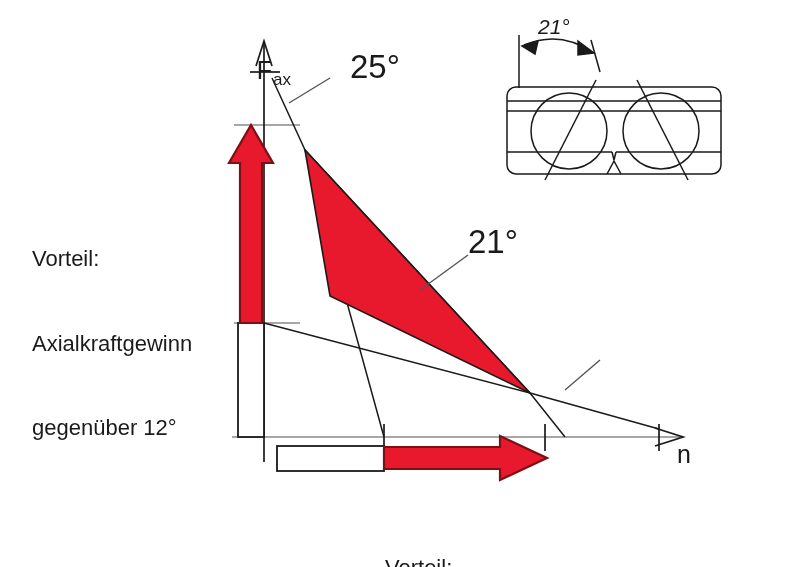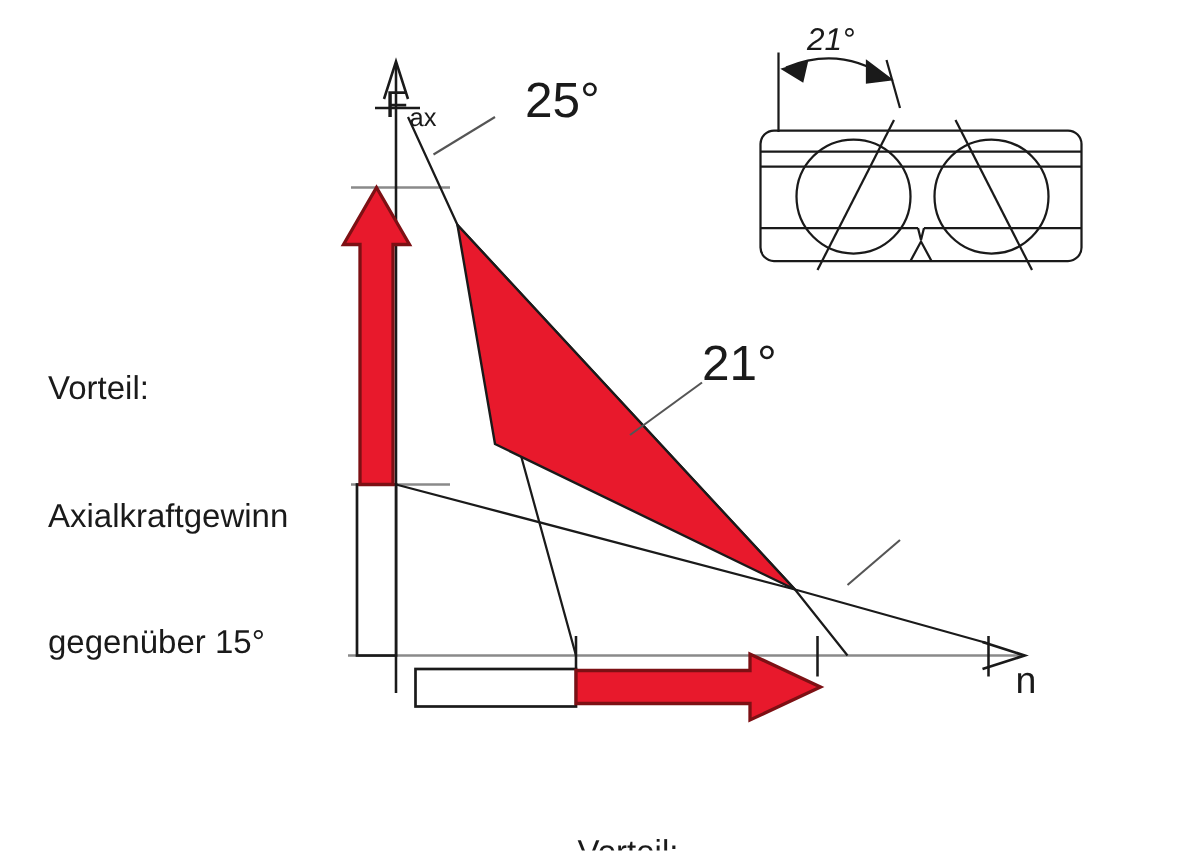--- a/index.html
+++ b/index.html
@@ -119,21 +119,21 @@
   </div>
 
   <div class="txt t-n" style="left:677px;top:438px;">n</div>
 
   <div class="txt t-ang" style="left:350px;top:46px;">25°</div>
   <div class="txt t-ang" style="left:468px;top:221px;">21°</div>
 
   <div class="txt t-body" style="left:32px;top:189px;">
     <div>Vorteil:</div>
     <div>Axialkraftgewinn</div>
-    <div>gegenüber 15°</div>
+    <div>gegenüber 12°</div>
   </div>
 
   <div class="txt t-body" style="left:385px;top:498px;">
     <div>Vorteil:</div>
     
   </div>
 
   <div class="txt t-bearing-ang" style="left:538px;top:14px;font-style:italic;">21°</div>
 
 </div>

